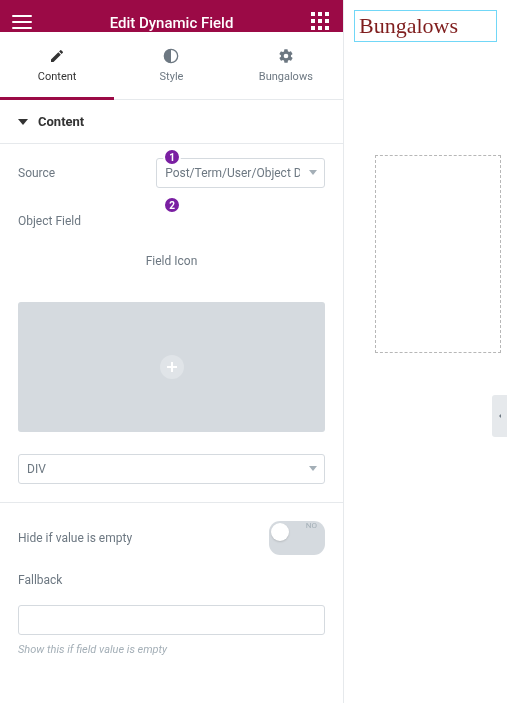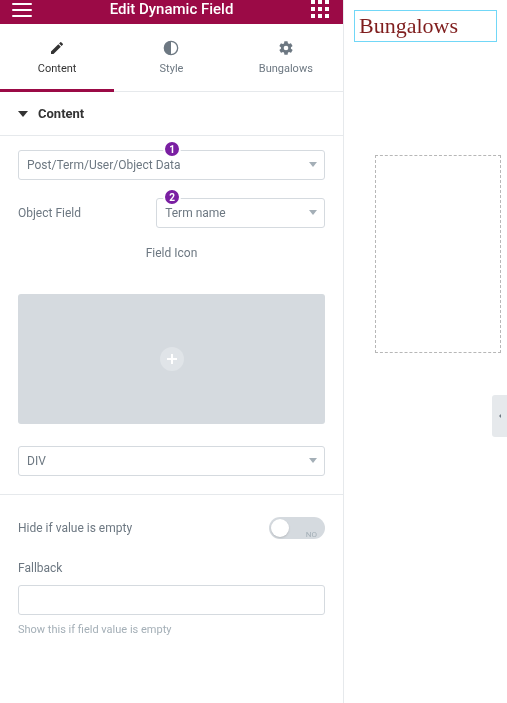--- a/index.html
+++ b/index.html
@@ -1,18 +1,18 @@
 <!DOCTYPE html>
 <html><head>
 <meta charset="utf-8">
 <style>
 * { box-sizing: border-box; margin: 0; padding: 0; font-family: -apple-system, BlinkMacSystemFont, "Segoe UI", Roboto, Arial, sans-serif; }
 body { width: 507px; height: 703px; background: #fff; display: flex; position: relative; }
 .panel { width: 344px; min-height: 703px; background: #fff; border-right: 1px solid #e6e9ec; display: flex; flex-direction: column; }
-.header { height: 24px; background: #9b0a46; display: flex; align-items: flex-start; justify-content: space-between; padding: 0 12px; color: #fff; }
+.header { height: 32px; background: #9b0a46; display: flex; align-items: flex-end; justify-content: space-between; padding: 0 12px; color: #fff; }
 .burger, .grid-icon { width: 20px; height: 20px; cursor: pointer; }
 .burger { display: flex; flex-direction: column; justify-content: center; gap: 4px; }
 .burger span { display: block; height: 2px; background: #fff; border-radius: 1px; }
 .grid-icon { display: grid; grid-template-columns: repeat(3,4px); grid-template-rows: repeat(3,4px); gap: 3px; }
 .grid-icon span { background: #fff; }
 .title { font-size: 15px; font-weight: 500; }
 .tabs { display: flex; border-bottom: 1px solid #e6e9ec; height: 68px; }
 .tab { flex: 1; display: flex; flex-direction: column; align-items: center; justify-content: center; gap: 6px; cursor: pointer; color: #6d7882; font-size: 11px; position: relative; }
 .tab.active { color: #333; }
 .tab.active::after { content: ""; position: absolute; bottom: -1px; left: 0; right: 0; height: 3px; background: #9b0a46; }
@@ -29,23 +29,23 @@
 .select-wrap { position: relative; }
 .select-wrap::after { content: ""; position: absolute; right: 8px; top: 12px; width: 0; height: 0; border-left: 4px solid transparent; border-right: 4px solid transparent; border-top: 5px solid #a4afb7; pointer-events: none; }
 .badge { position: absolute; top: -10px; left: 145px; width: 18px; height: 18px; border-radius: 50%; background: #7a1fa2; color: #fff; font-size: 10px; font-weight: 700; display: flex; align-items: center; justify-content: center; z-index: 2; border: 2px solid #fff; }
 .icon-area { width: 100%; height: 130px; background: #d5dadf; border-radius: 3px; display: flex; align-items: center; justify-content: center; cursor: pointer; margin-bottom: 22px; }
 .plus-circle { width: 24px; height: 24px; border-radius: 50%; background: #e0e4e8; display: flex; align-items: center; justify-content: center; }
 .plus-circle::before, .plus-circle::after { content: ""; position: absolute; background: #fff; }
 .plus-circle { position: relative; }
 .plus-circle::before { width: 10px; height: 2px; }
 .plus-circle::after { width: 2px; height: 10px; }
 .divider { height: 1px; background: #e6e9ec; margin: 0 -18px 18px; }
-.toggle { width: 56px; height: 22px; border-radius: 11px; background: #d5dadf; position: relative; cursor: pointer; font-size: 8px; color: #a4afb7; display: flex; align-items: flex-end; justify-content: flex-end; padding-right: 8px; }
+.toggle { width: 56px; height: 34px; border-radius: 11px; background: #d5dadf; position: relative; cursor: pointer; font-size: 8px; color: #a4afb7; display: flex; align-items: flex-start; justify-content: flex-end; padding-right: 8px; }
 .toggle .knob { position: absolute; left: 2px; top: 2px; width: 18px; height: 18px; border-radius: 50%; background: #fff; box-shadow: 0 1px 2px rgba(0,0,0,.15); }
-.help { font-size: 11px; color: #a4afb7; margin-top: 8px; }
+.help { font-size: 11px; font-style: italic; color: #a4afb7; margin-top: 8px; }
 .preview { flex: 1; position: relative; padding: 10px; }
 .preview-title { border: 1px solid #71d7f7; padding: 2px 4px; font-size: 22px; font-family: Georgia, serif; color: #7f1d1d; }
 .dashed-box { position: absolute; top: 155px; left: 375px; right: 6px; height: 198px; border: 1px dashed #b7b7b7; }
 .collapse-handle { position: absolute; right: -1px; top: 395px; width: 16px; height: 42px; background: #e6e9ec; border-radius: 3px 0 0 3px; display: flex; align-items: center; justify-content: center; cursor: pointer; }
 .collapse-handle svg { width: 8px; height: 8px; }
 .right-align { justify-content: space-between; }
 </style>
 </head>
 <body>
 
@@ -94,35 +94,31 @@
 
   <div class="section-head">
     <span class="caret"></span>
     <span>Content</span>
   </div>
 
   <div class="controls">
 
     <div class="row">
       <div class="badge">1</div>
+      <div class="label">Source</div>
       <div class="field select-wrap">
         <select class="select">
           <option>Post/Term/User/Object Data</option>
         </select>
       </div>
     </div>
 
     <div class="row">
       <div class="badge">2</div>
       <div class="label">Object Field</div>
-      <div class="field select-wrap">
-        <select class="select">
-          <option>Term name</option>
-        </select>
-      </div>
     </div>
 
     <div class="row col">
       <div class="label" style="margin-bottom:10px;text-align:center;">Field Icon</div>
     </div>
     <div class="icon-area">
       <div class="plus-circle"></div>
     </div>
 
     <div class="row">
@@ -137,21 +133,21 @@
 
     <div class="row right-align">
       <div class="label" style="flex:1">Hide if value is empty</div>
       <div class="toggle">
         <span>NO</span>
         <div class="knob"></div>
       </div>
     </div>
 
     <div class="row col" style="margin-bottom:6px;">
-      <div class="label" style="margin-bottom:10px;">Fallback</div>
+      <div class="label" style="margin-bottom:18px;">Fallback</div>
       <input class="textin" type="text" value="" style="">
       <div class="help">Show this if field value is empty</div>
     </div>
 
   </div>
 
   <div class="collapse-handle">
     <svg viewBox="0 0 24 24" fill="#6d7882">
         <path d="M15 6l-6 6 6 6"></path>
       </svg>

